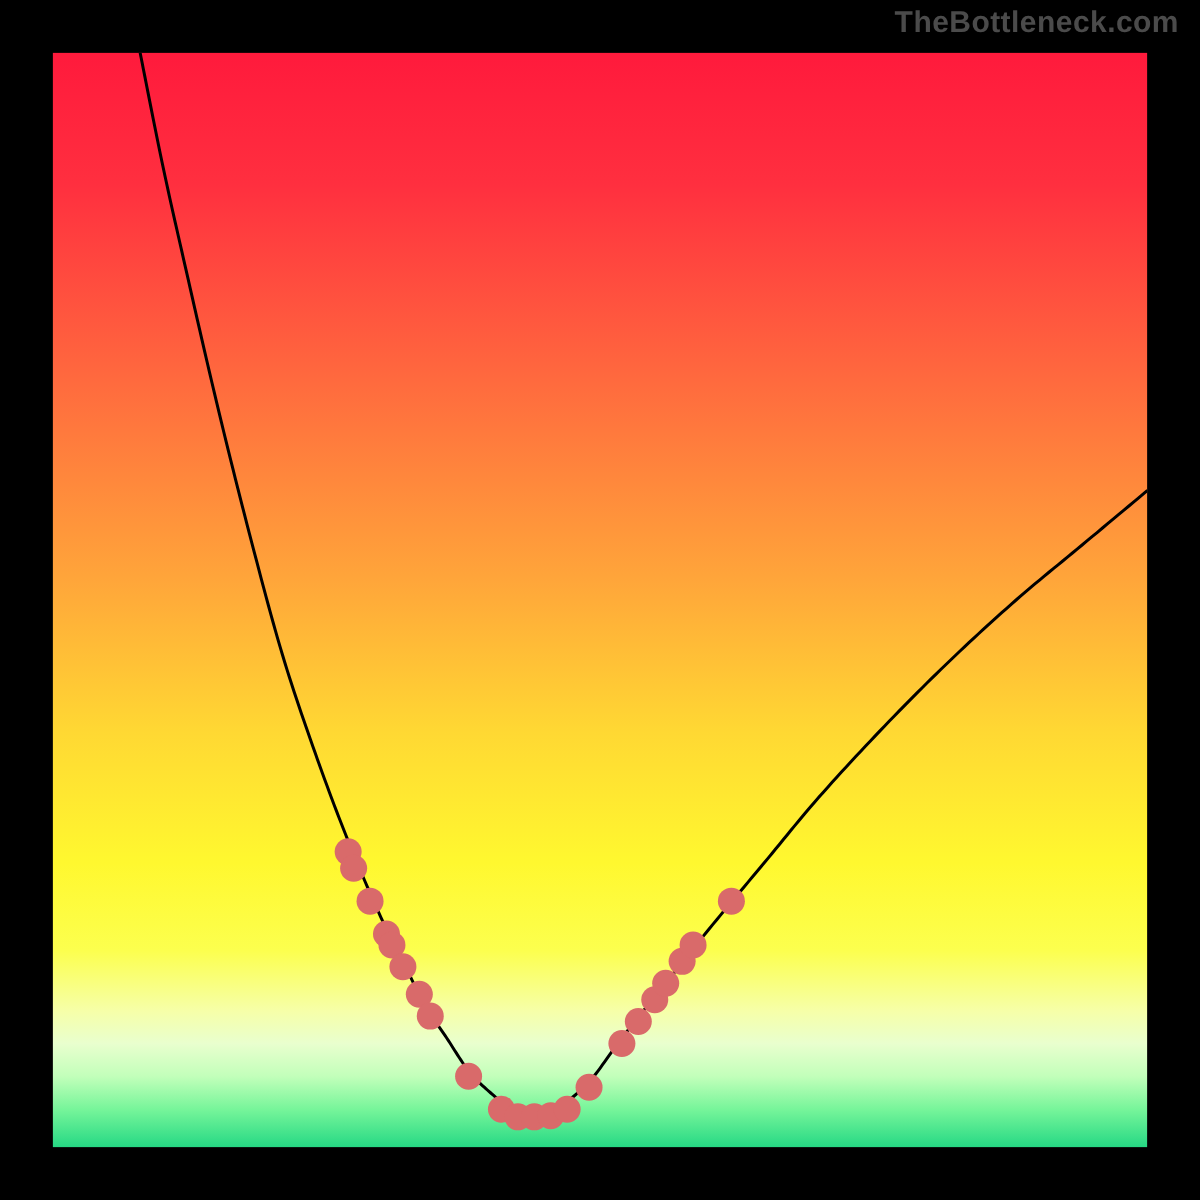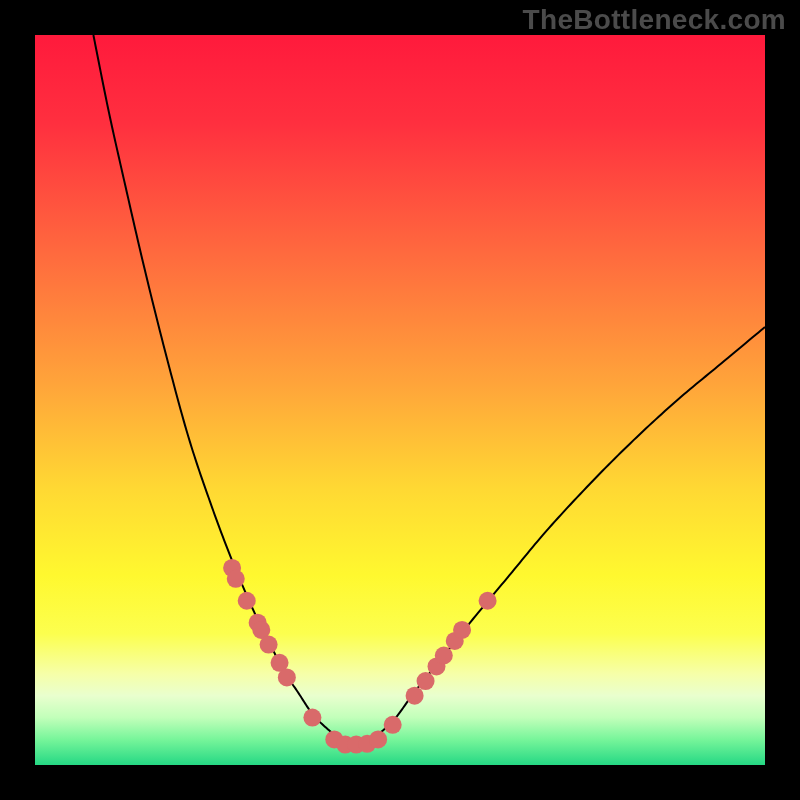--- a/index.html
+++ b/index.html
@@ -14,21 +14,21 @@
     width: 800px;
     height: 800px;
     background: #000000;
     position: relative;
   }
   .watermark {
     position: absolute;
     top: 4px;
     right: 14px;
     color: #4b4b4b;
-    font-size: 28px;
+    font-size: 20px;
     font-weight: bold;
     letter-spacing: 0.3px;
     z-index: 10;
   }
   .plot-area {
     position: absolute;
     left: 35px;
     top: 35px;
     width: 730px;
     height: 730px;

